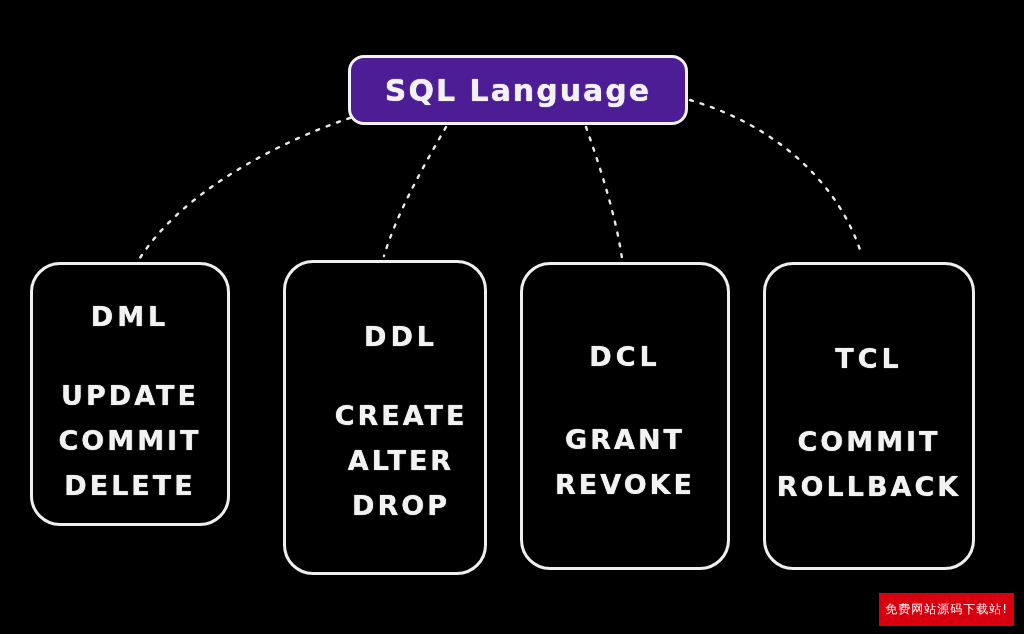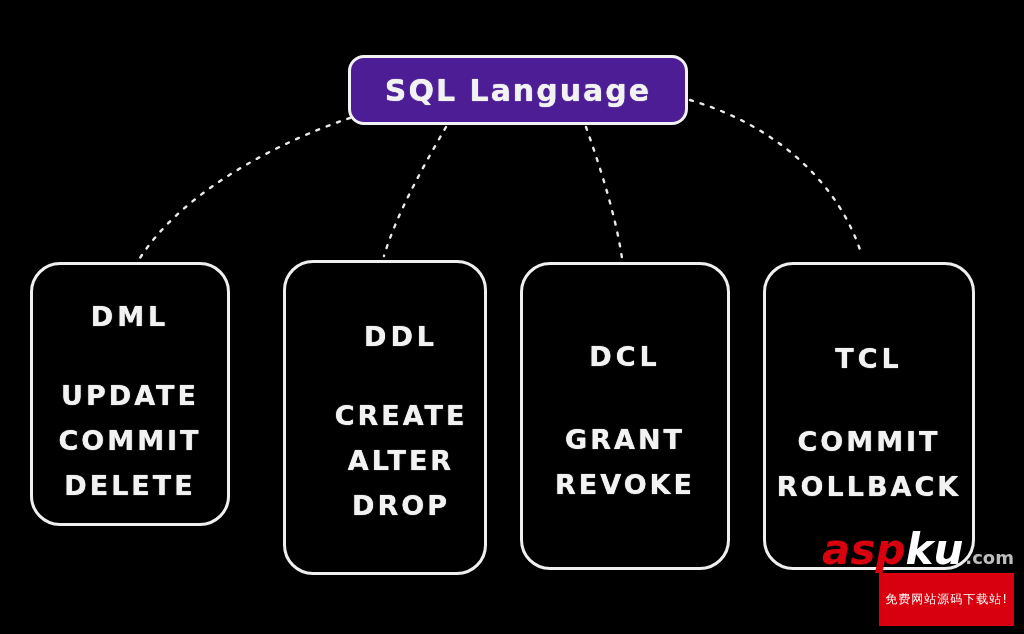--- a/index.html
+++ b/index.html
@@ -119,21 +119,21 @@
     color: #bdbdbd;
     font-size: 18px;
     font-weight: bold;
     margin-left: 2px;
   }
   .brand-tagline {
     margin-top: 2px;
     background: #d8000f;
     color: #ffffff;
     font-size: 12px;
-    padding: 18px 6px;
+    padding: 8px 6px;
     letter-spacing: 1px;
   }
 </style>
 </head>
 <body>
 
 <div class="canvas">
 
   <svg class="connectors" viewBox="0 0 1024 634" xmlns="http://www.w3.org/2000/svg">
     <path d="M 350 118 C 278 142, 182 192, 140 258"></path>
@@ -174,21 +174,16 @@
 
   <div class="cat-box box-3">
     <span class="cat-title">TCL</span>
     <div class="cat-items">
       <span class="cat-item">COMMIT</span>
       <span class="cat-item">ROLLBACK</span>
     </div>
   </div>
 
   <div class="watermark">
-    <div class="brand-line">
-      <span class="brand-asp">asp</span>
-        <span class="brand-ku">ku</span>
-        <span class="brand-com">.com</span>
-    </div>
     <div class="brand-tagline">免费网站源码下载站!</div>
   </div>
 
 </div>
 
 </body></html>

